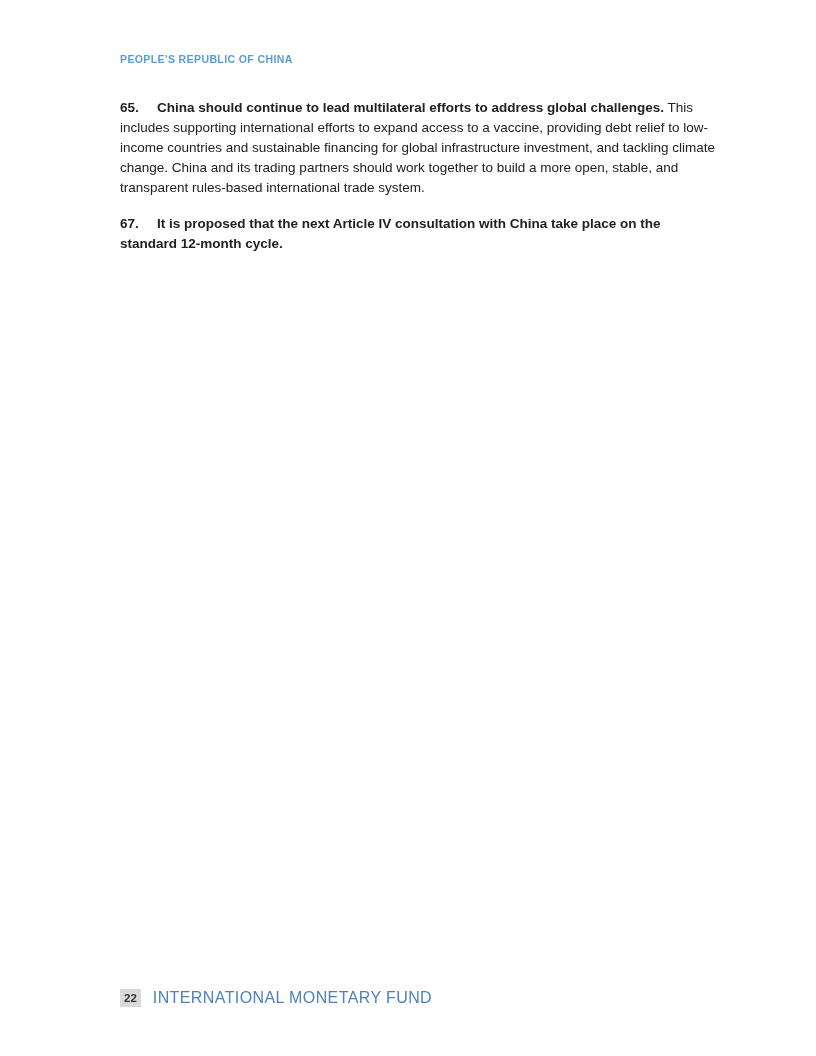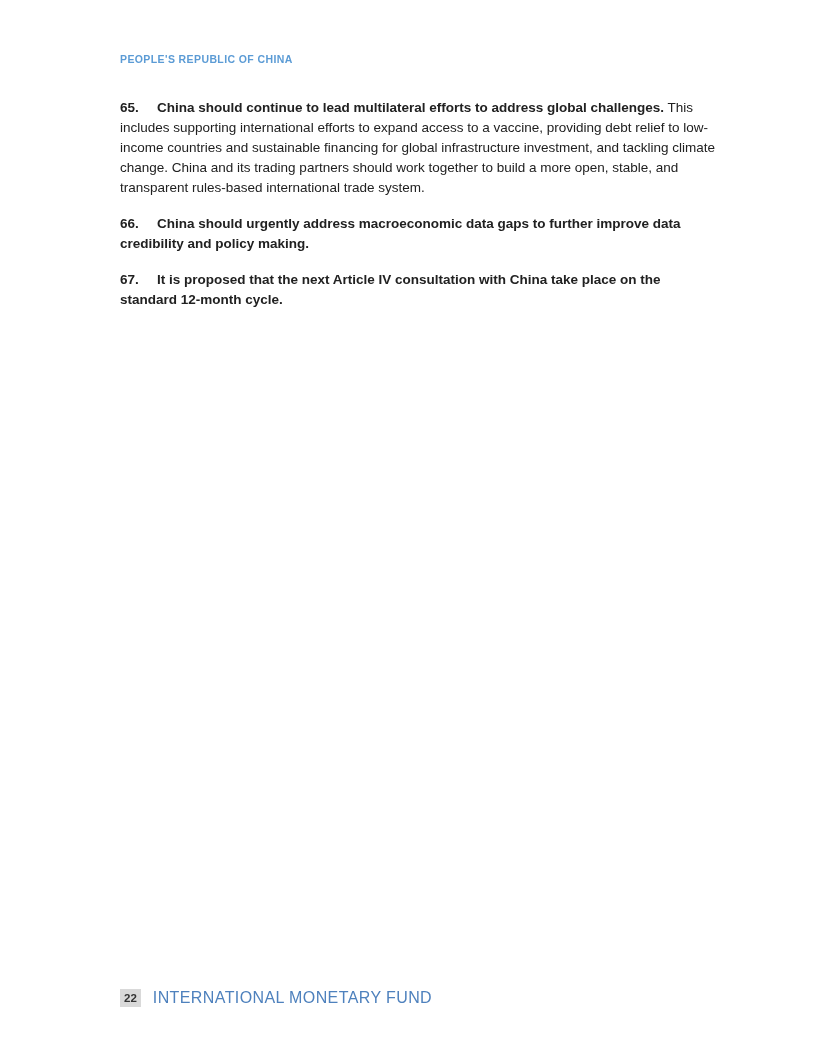--- a/index.html
+++ b/index.html
@@ -77,23 +77,20 @@
 <div class="page" style="--header-blue: #5B9BD5; --footer-blue: #4E81BD;">
 
   <div class="running-header">PEOPLE'S REPUBLIC OF CHINA</div>
 
   <div class="body-text">
 
     <p class="para">
       <span class="para-num">65.</span><span class="para-lead">China should continue to lead multilateral efforts to address global challenges.</span><span class="para-rest"> This includes supporting international efforts to expand access to a vaccine, providing debt relief to low-income countries and sustainable financing for global infrastructure investment, and tackling climate change. China and its trading partners should work together to build a more open, stable, and transparent rules-based international trade system.</span>
     </p>
 
-    <p class="para">
-      <span class="para-num">66.</span><span class="para-lead">China should urgently address macroeconomic data gaps to further improve data credibility and policy making.</span><span class="para-rest"></span>
-    </p>
 
     <p class="para">
       <span class="para-num">67.</span><span class="para-lead">It is proposed that the next Article IV consultation with China take place on the standard 12-month cycle.</span><span class="para-rest"></span>
     </p>
 
   </div>
 
   <div class="footer">
     <span class="page-number">22</span>
     <span class="footer-org">INTERNATIONAL MONETARY FUND</span>

